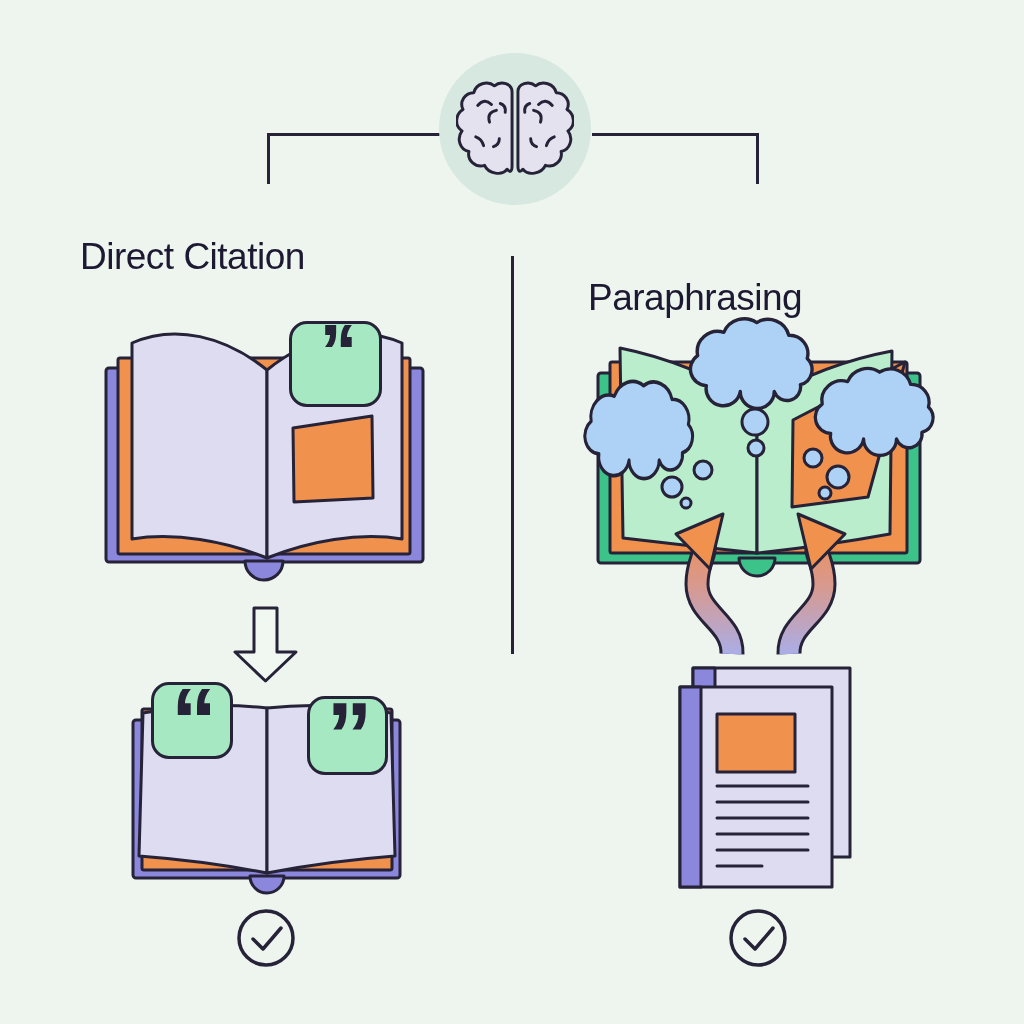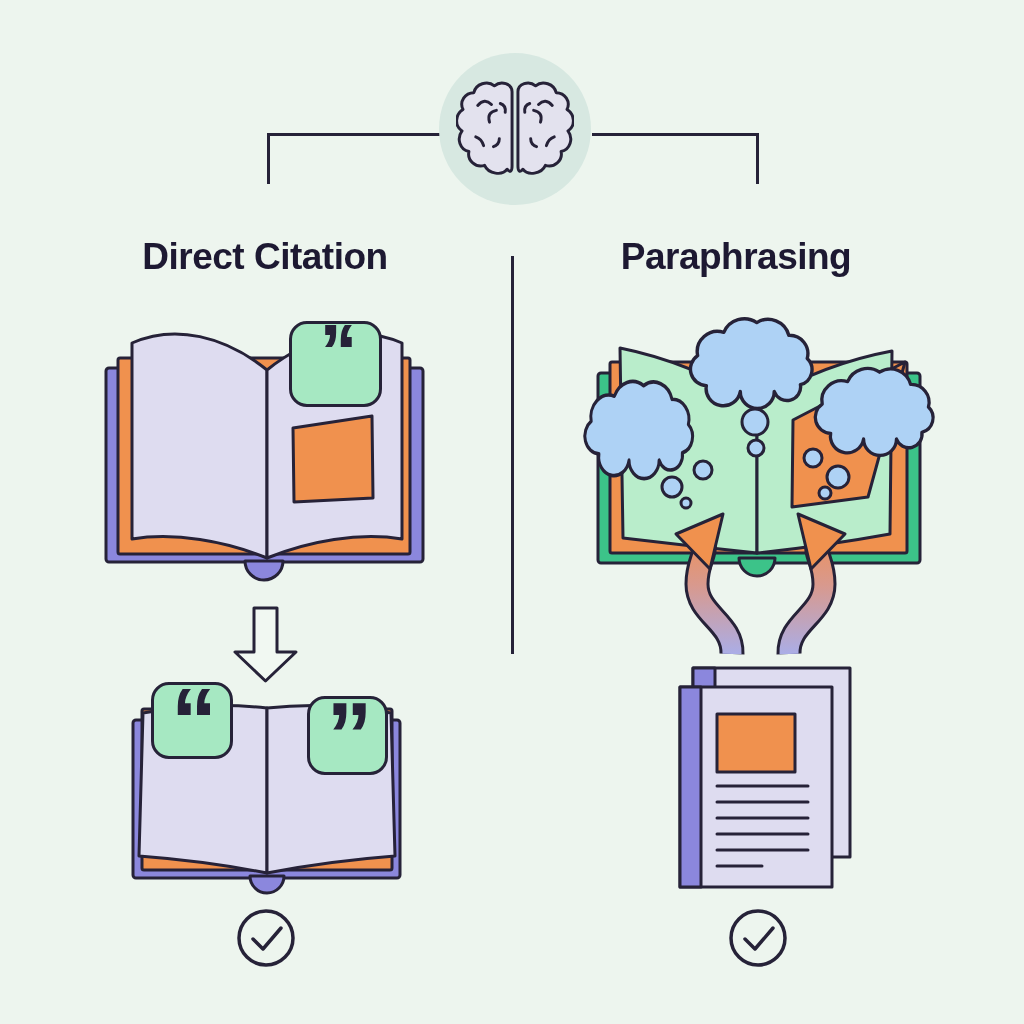--- a/index.html
+++ b/index.html
@@ -24,23 +24,23 @@
 
   .abs{position:absolute;}
 
   .brain-circle{left:439px;top:53px;width:152px;height:152px;border-radius:50%;background:var(--brain-bg);display:flex;align-items:center;justify-content:center;}
 
   .bracket-left{left:267px;top:133px;width:172px;height:48px;border-left:3px solid var(--ink);border-top:3px solid var(--ink);}
   .bracket-right{left:592px;top:133px;width:164px;height:48px;border-right:3px solid var(--ink);border-top:3px solid var(--ink);}
 
   .divider{left:511px;top:256px;width:3px;height:398px;background:var(--ink);}
 
-  .heading{top:236px;width:370px;text-align:center;font-size:37px;font-weight:700;color:var(--heading);letter-spacing:-0.5px;}
+  .heading{top:236px;width:370px;text-align:left;font-size:37px;font-weight:400;color:var(--heading);letter-spacing:-0.5px;}
   .heading-left{left:80px;}
-  .heading-right{left:551px;}
+  .heading-right{left:588px;margin-top:41px;}
 
   .quote-badge{background:var(--mint);border:3px solid var(--ink);border-radius:18px;display:flex;justify-content:center;overflow:hidden;}
   .quote-badge span{display:block;font-weight:700;color:var(--ink);transform:translateY(-14%);line-height:1;}
   .badge-top{left:289px;top:321px;width:87px;height:80px;}
   .badge-top span{font-size:78px;letter-spacing:-6px;}
   .badge-open{left:151px;top:682px;width:76px;height:71px;}
   .badge-close{left:307px;top:696px;width:75px;height:73px;}
   .badge-open span,.badge-close span{font-size:92px;letter-spacing:-4px;}
 
   

